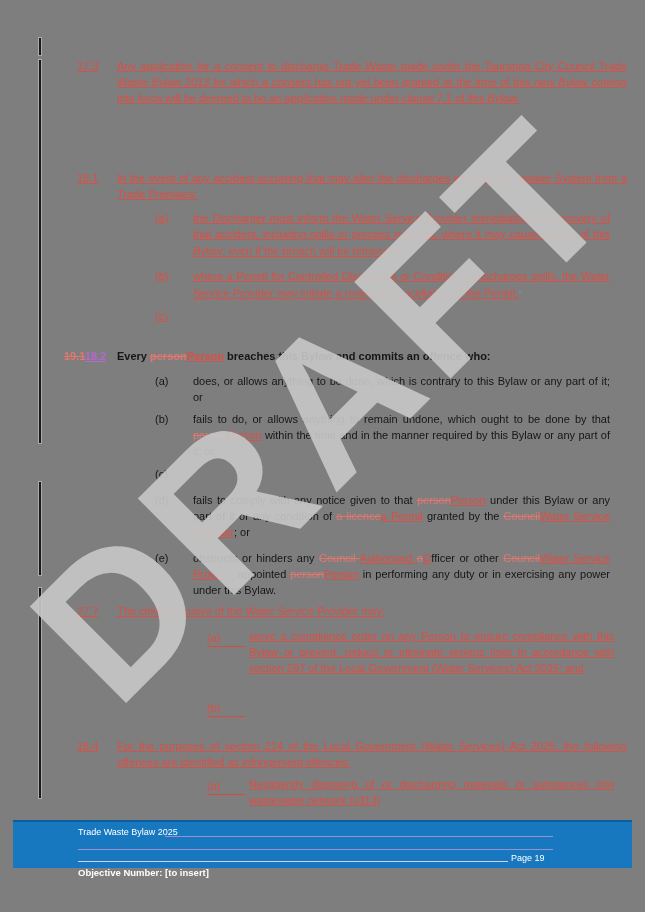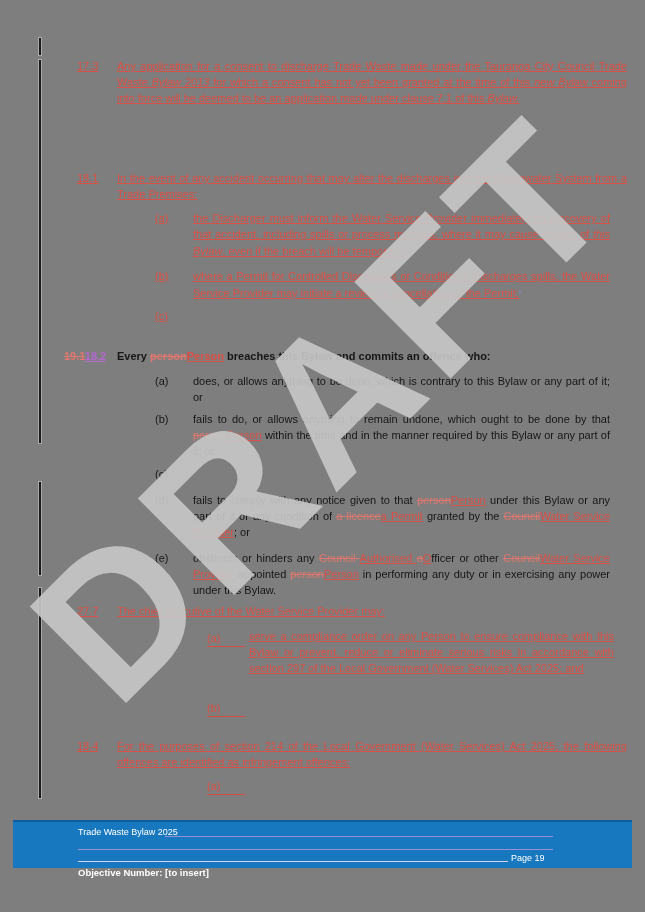--- a/index.html
+++ b/index.html
@@ -127,20 +127,21 @@
     <span class="lbl"><span class="ins">(b)</span></span>
   </div>
 
   <div class="block c-main" style="top:738px;">
     <span class="num"><span class="ins">18.4</span></span>
     <span><span class="ins">For the purposes of section 214 of the Local Government (Water Services) Act 2025, the following offences are identified as infringement offences:</span></span>
   </div>
 
   <div class="block item2" style="top:776px;">
     <span class="lbl"><span class="ins">(a)</span></span>
+    <span><span class="ins">Negligently disposing of or discharging materials or substances into wastewater network (s313)</span></span>
   </div>
 
   <svg class="wm" width="645" height="912" viewBox="0 0 645 912">
     <text x="322" y="478" transform="rotate(-45 322 408)" text-anchor="middle" font-family="Liberation Sans, sans-serif" font-size="198" font-weight="bold" letter-spacing="10" fill="#c6c6c6" fill-opacity="0.92">DRAFT</text>
   </svg>
 
   <div class="footer">
     <span class="f-title">Trade Waste Bylaw 2025</span>
     <div class="f-line1"></div>
     <div class="f-line2"></div>

